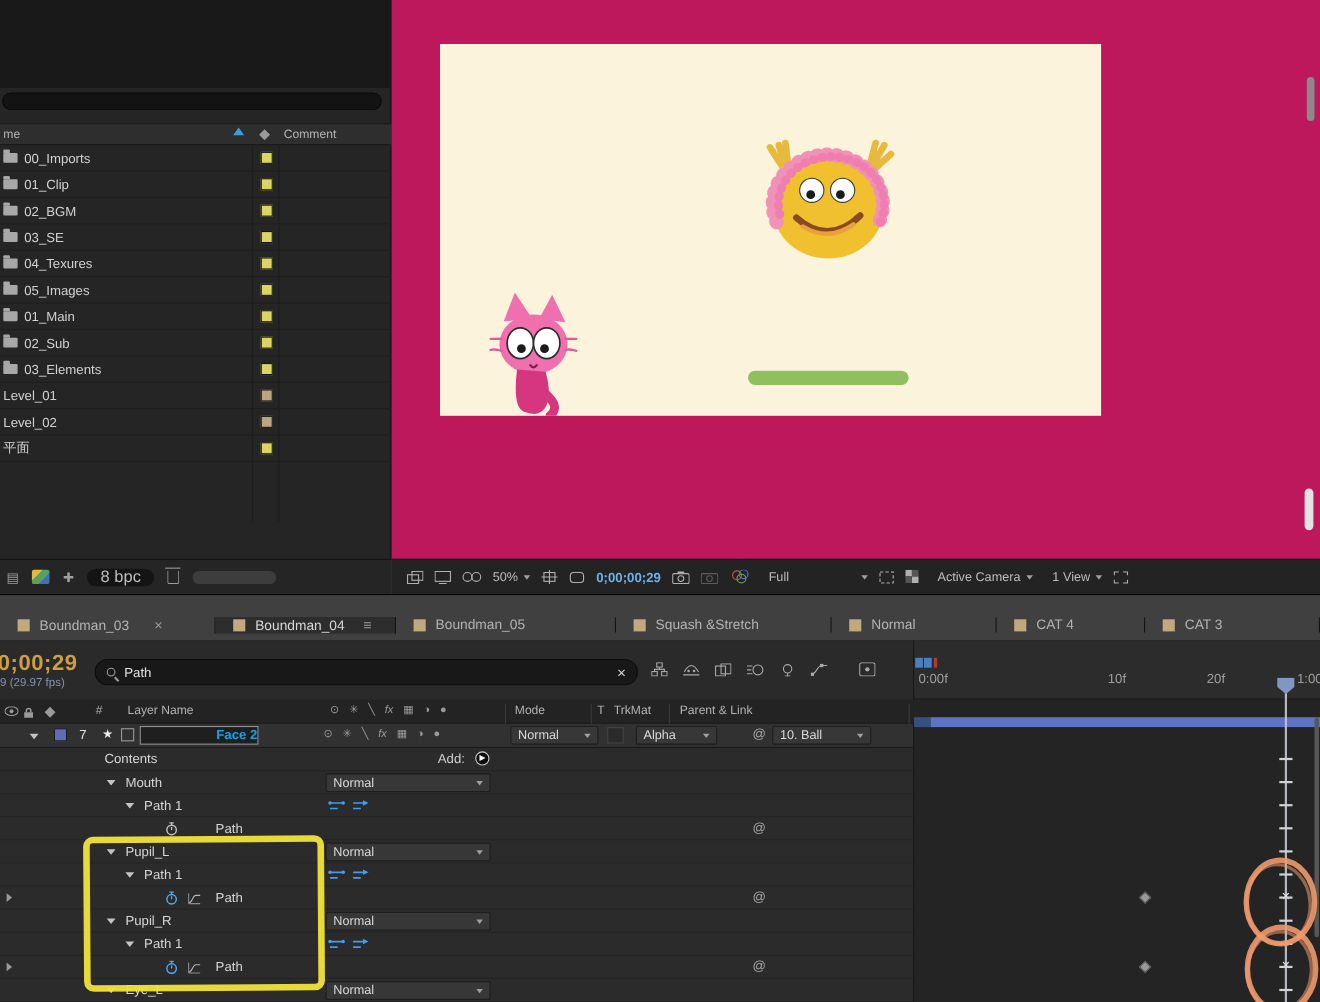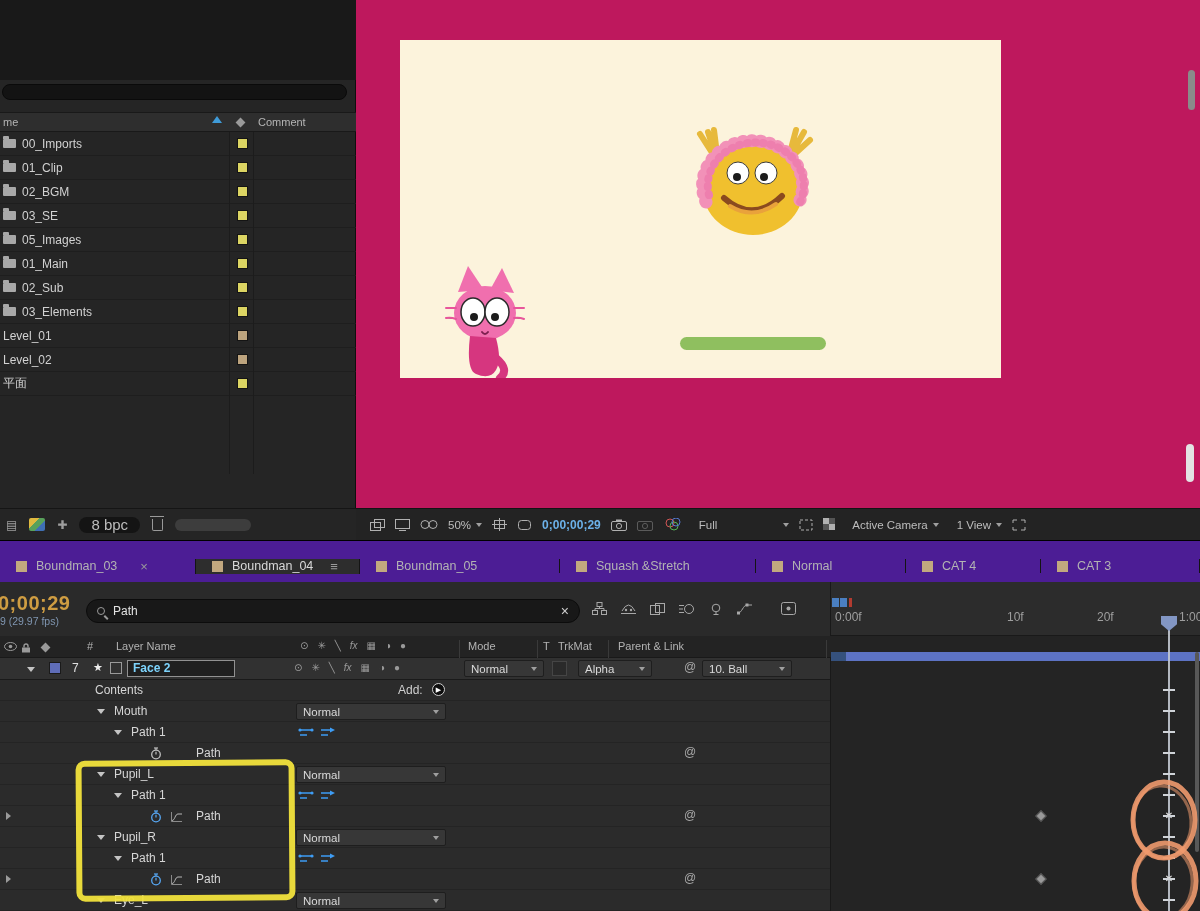--- a/index.html
+++ b/index.html
@@ -34,21 +34,21 @@
   
   #viewer-panel{position:absolute;left:356px;top:0;width:844px;height:540px;background:#be185d;}
   .canvas{position:absolute;left:44px;top:40px;width:601px;height:338px;background:#fcf3dc;}
   .viewer-toolbar{position:absolute;left:0;top:508px;width:844px;height:32px;background:#232323;border-top:1px solid #141414;display:flex;align-items:center;padding-left:14px;font-size:11.5px;color:#bdbdbd;}
   .vt{display:flex;align-items:center;gap:5px;margin-right:10px;white-space:nowrap;}
   .tri{width:0;height:0;border-left:3.5px solid transparent;border-right:3.5px solid transparent;border-top:4px solid #9f9f9f;display:inline-block;}
   .timecode{color:#6cb1e8;font-weight:bold;font-size:12px;}
   .vscroll{position:absolute;background:#e3e3e3;border-radius:4px;}
 
   
-  #tabs-bar{position:absolute;left:0;top:540px;width:1200px;height:42px;background:#4c1d95;border-top:1px solid #000;display:flex;align-items:center;padding-top:9px;}
+  #tabs-bar{position:absolute;left:0;top:540px;width:1200px;height:42px;background:#404040;border-top:1px solid #000;display:flex;align-items:flex-start;padding-top:20px;}
   .tab{display:flex;align-items:center;gap:9px;padding:0 16px;font-size:12.5px;color:#b3b3b3;border-right:1px solid #141414;position:relative;}
   .tab.active{background:#2d2d2d;color:#d8d8d8;}
   .tab-square{width:11px;height:11px;background:#c2a87f;flex:0 0 11px;}
   .tab-close{color:#9a9a9a;font-size:13px;margin-left:14px;}
   .tab-menu{color:#9a9a9a;font-size:13px;margin-left:8px;}
 
   
   #timeline-panel{position:absolute;left:0;top:582px;width:1200px;height:329px;background:#2a2a2a;overflow:hidden;}
   .tl-time{position:absolute;left:-2px;top:10px;font-size:20px;font-weight:bold;color:#cf9d42;letter-spacing:0.5px;}
   .tl-fps{position:absolute;left:0;top:33px;font-size:10.5px;color:#7f95b0;}
@@ -64,21 +64,21 @@
   .wa-red{position:absolute;top:16px;width:3px;height:9px;background:#b23b30;}
   .tl-colheader{position:absolute;left:0;top:54px;width:830px;height:22px;background:#232323;border-bottom:1px solid #191919;font-size:11px;color:#b3b3b3;}
   .tl-colheader > span{position:absolute;top:4px;}
   .colsep{position:absolute;top:0;width:1px;height:22px;background:#3a3a3a;}
   .hdr-right{position:absolute;left:830px;top:54px;width:370px;height:22px;background:#232323;border-bottom:1px solid #191919;}
   .layer-row{position:absolute;left:0;top:76px;width:830px;height:22px;background:#313131;border-bottom:1px solid #1a1a1a;font-size:12px;color:#e0e0e0;}
   .layer-row > *{position:absolute;}
   .chev-down{width:0;height:0;border-left:4px solid transparent;border-right:4px solid transparent;border-top:5px solid #c4c4c4;}
   .chev-right{width:0;height:0;border-top:4px solid transparent;border-bottom:4px solid transparent;border-left:5px solid #9a9a9a;}
   .chip{width:12px;height:12px;background:#5f6db8;border:1px solid #1a1a1a;}
-  .name-cell{left:127px;top:2px;width:108px;height:17px;background:#1f1f1f;border:1px solid #919191;color:#7dd3fc;font-weight:bold;font-size:12px;line-height:15px;padding-left:5px;}
+  .name-cell{left:127px;top:2px;width:108px;height:17px;background:#1f1f1f;border:1px solid #919191;color:#0ea5e9;font-weight:bold;font-size:12px;line-height:15px;padding-left:5px;text-align:right;}
   .dd{background:#373737;border:1px solid #1e1e1e;border-radius:2px;height:17px;display:flex;align-items:center;justify-content:space-between;padding:0 6px;font-size:11.5px;color:#dadada;}
   .switches{display:flex;gap:9px;font-size:10px;color:#9a9a9a;align-items:center;}
   .tl-rows-right{position:absolute;left:830px;top:76px;width:370px;height:253px;background:#242424;border-left:1px solid #191919;}
   .trow{position:absolute;left:0;width:830px;height:21px;background:#2b2b2b;border-bottom:1px solid #242424;font-size:12px;color:#d6d6d6;padding-left:40px;}
   .trow > *{position:absolute;}
   .lbl{top:3px;}
   .pickwhip{color:#a8a8a8;font-size:12px;top:2px;left:684px;}
   .add-play{left:432px;top:3px;width:13px;height:13px;border-radius:50%;background:#0d0d0d;border:1px solid #cfcfcf;color:#fff;font-size:7px;line-height:12px;text-align:center;}
   .duration-bar{position:absolute;left:846px;top:70px;width:354px;height:9px;background:#5d73c4;}
   .duration-head{position:absolute;left:831px;top:70px;width:15px;height:9px;background:#35517d;}
@@ -121,20 +121,25 @@
           <span class="swatch yellow"></span>
         </div>
       <div class="pp-row">
           <span class="folder-icon"></span>
           <span>02_BGM</span>
           <span class="swatch yellow"></span>
         </div>
       <div class="pp-row">
           <span class="folder-icon"></span>
           <span>03_SE</span>
+          <span class="swatch yellow"></span>
+        </div>
+      <div class="pp-row">
+          <span class="folder-icon"></span>
+          <span>04_Texures</span>
           <span class="swatch yellow"></span>
         </div>
       <div class="pp-row">
           <span class="folder-icon"></span>
           <span>05_Images</span>
           <span class="swatch yellow"></span>
         </div>
       <div class="pp-row">
           <span class="folder-icon"></span>
           <span>01_Main</span>

